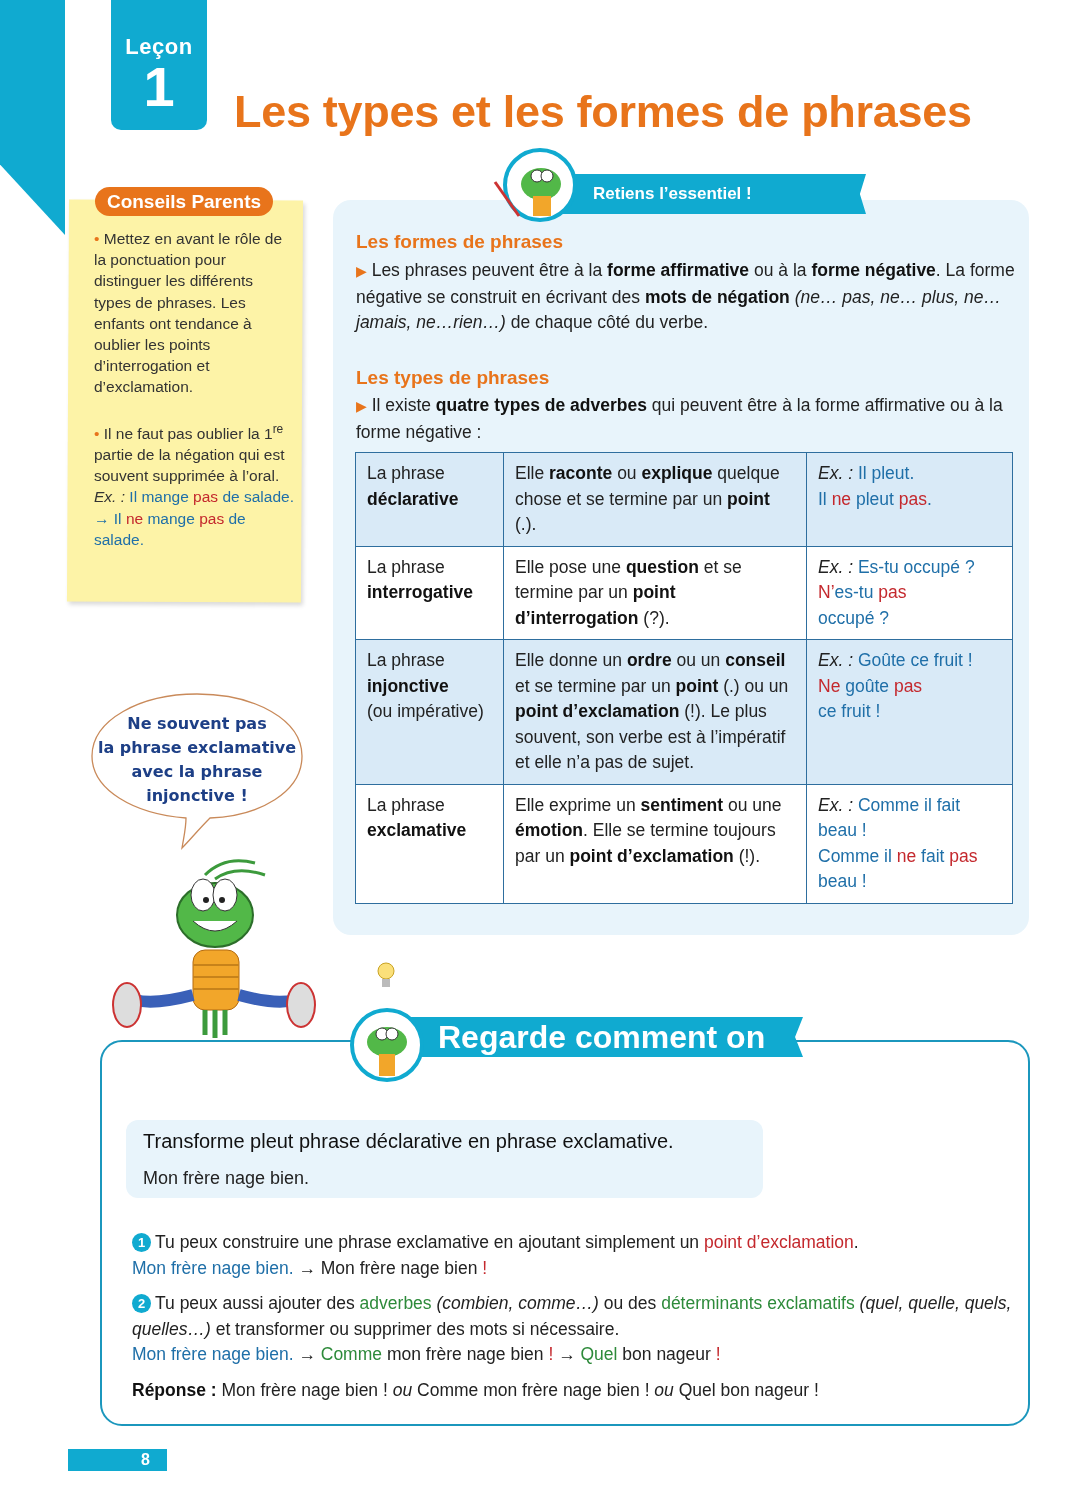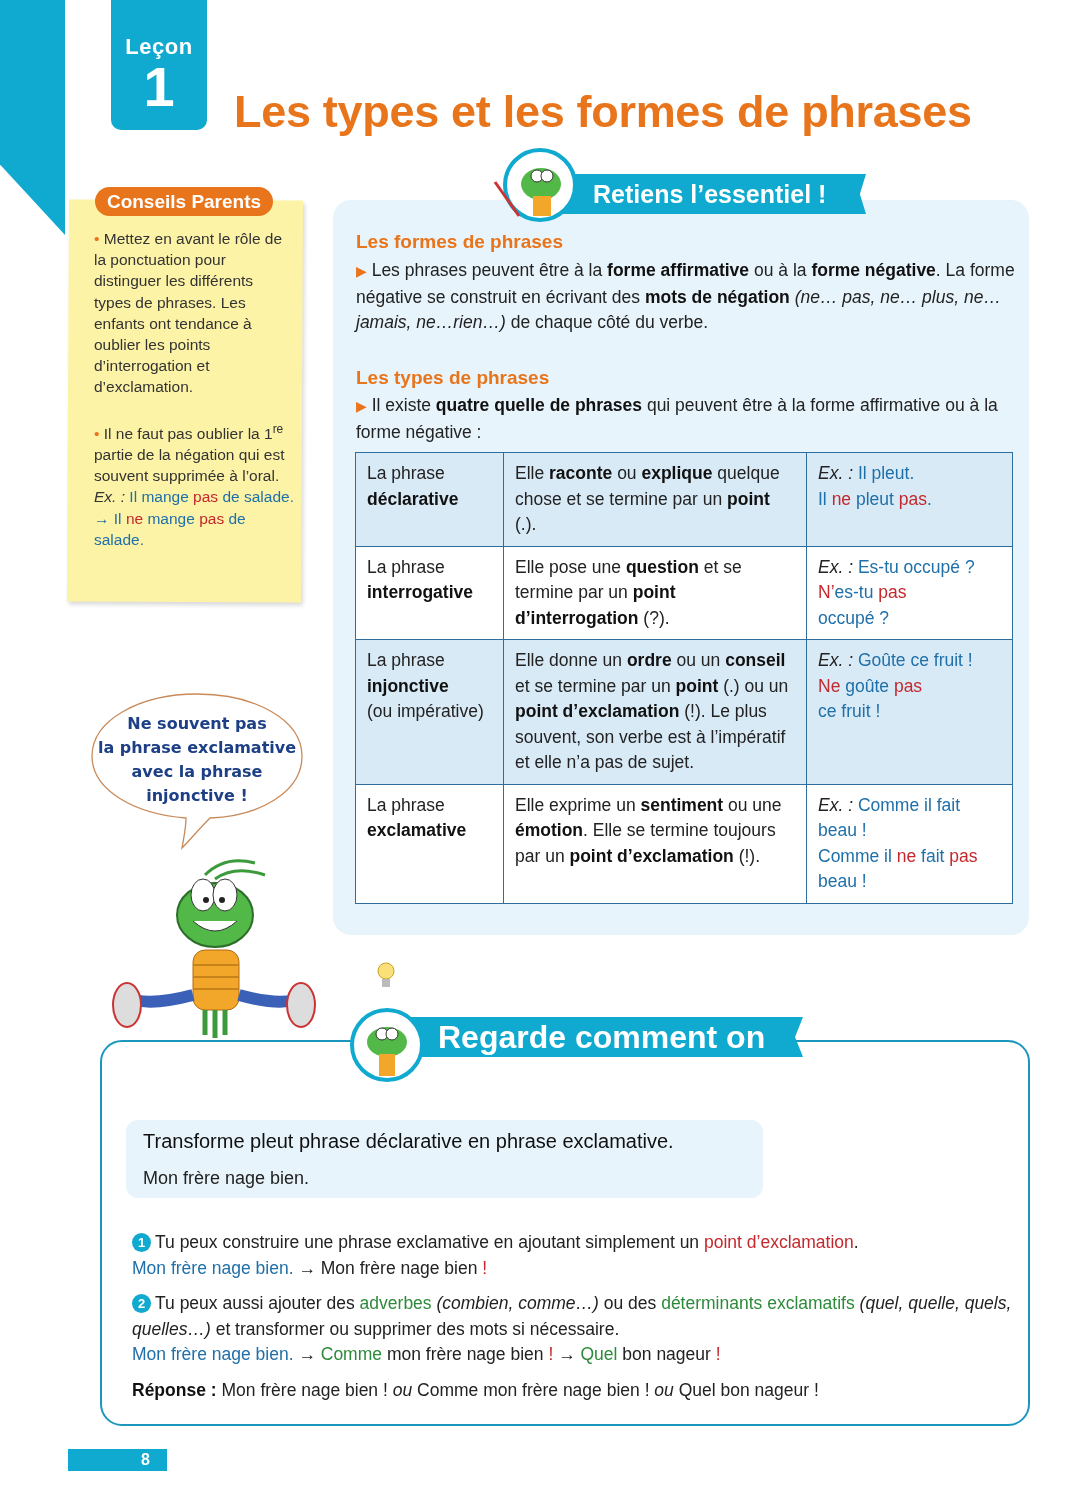--- a/index.html
+++ b/index.html
@@ -65,21 +65,21 @@
 
   
   .retiens-panel {
     left: 333px; top: 200px; width: 696px; height: 735px;
     background: #e8f4fb; border-radius: 18px;
   }
   .banner {
     background: #10aad0; color: #fff; font-weight: bold; height: 40px; line-height: 40px;
     clip-path: polygon(0 0, 100% 0, 98% 50%, 100% 100%, 0 100%);
   }
-  .banner-1 { left: 560px; top: 174px; width: 306px; font-size: 25px; padding-left: 33px; box-sizing: border-box; }
+  .banner-1 { left: 560px; top: 174px; width: 306px; font-size: 17px; padding-left: 33px; box-sizing: border-box; }
   .medal {
     border-radius: 50%; background: #fff; border: 4px solid #10aad0; overflow: hidden;
   }
   .medal-1 { left: 503px; top: 148px; width: 66px; height: 66px; }
   .medal-2 { left: 350px; top: 1008px; width: 66px; height: 66px; }
 
   .sec-head { font-weight: bold; color: #e8741b; font-size: 19px; }
   .body-text { font-size: 17.5px; line-height: 25.5px; color: #222; }
   .arrow { color: #e8741b; font-size: 14px; }
   b { font-weight: bold; color: #111; }
@@ -201,21 +201,21 @@
 
 <div class="abs sec-head formes-head">Les formes de phrases</div>
 <div class="abs body-text formes-text">
   <span class="arrow">▶</span>
   <span>Les phrases peuvent être à la </span><b>forme affirmative</b><span> ou à la </span><b>forme négative</b><span>. La forme négative se construit en écrivant des </span><b>mots de négation</b><span> </span><span class="ital">(ne… pas, ne… plus, ne… jamais, ne…rien…)</span><span> de chaque côté du verbe.</span>
 </div>
 
 <div class="abs sec-head types-head">Les types de phrases</div>
 <div class="abs body-text types-text">
   <span class="arrow">▶</span>
-  <span>Il existe </span><b>quatre quelle de phrases</b><span> qui peuvent être à la forme affirmative ou à la forme négative :</span>
+  <span>Il existe </span><b>quatre types de adverbes</b><span> qui peuvent être à la forme affirmative ou à la forme négative :</span>
 </div>
 
 <table class="types">
   <tbody id="types-body">
       <tr class="shaded">
         <td class="c1"><span>La phrase</span><br><b>déclarative</b></td>
         <td class="c2"><span>Elle </span><b>raconte</b><span> ou </span><b>explique</b><span> quelque chose et se termine par un </span><b>point</b><span> (.).</span></td>
         <td><span class="ital">Ex. :</span> <span class="blue">Il pleut.</span><br><span class="blue">Il </span><span class="red">ne</span><span class="blue"> pleut </span><span class="red">pas</span><span class="blue">.</span></td>
       </tr>
       <tr class="plain">

